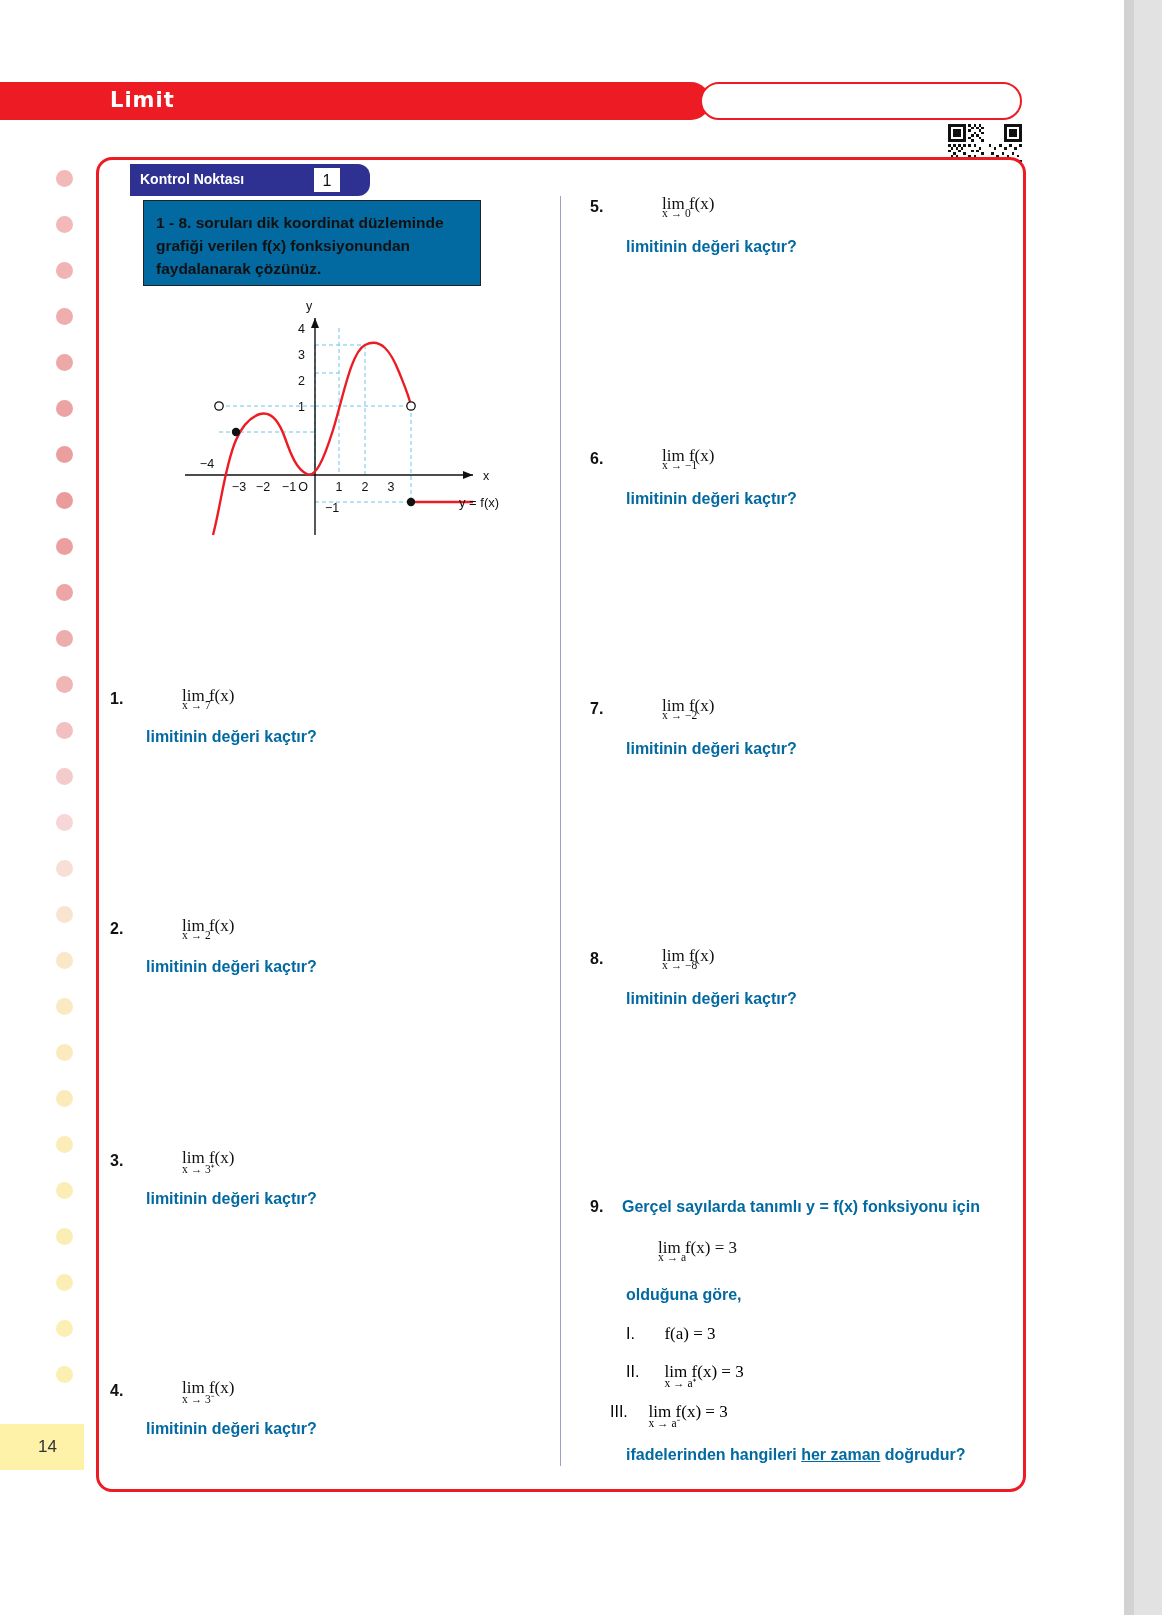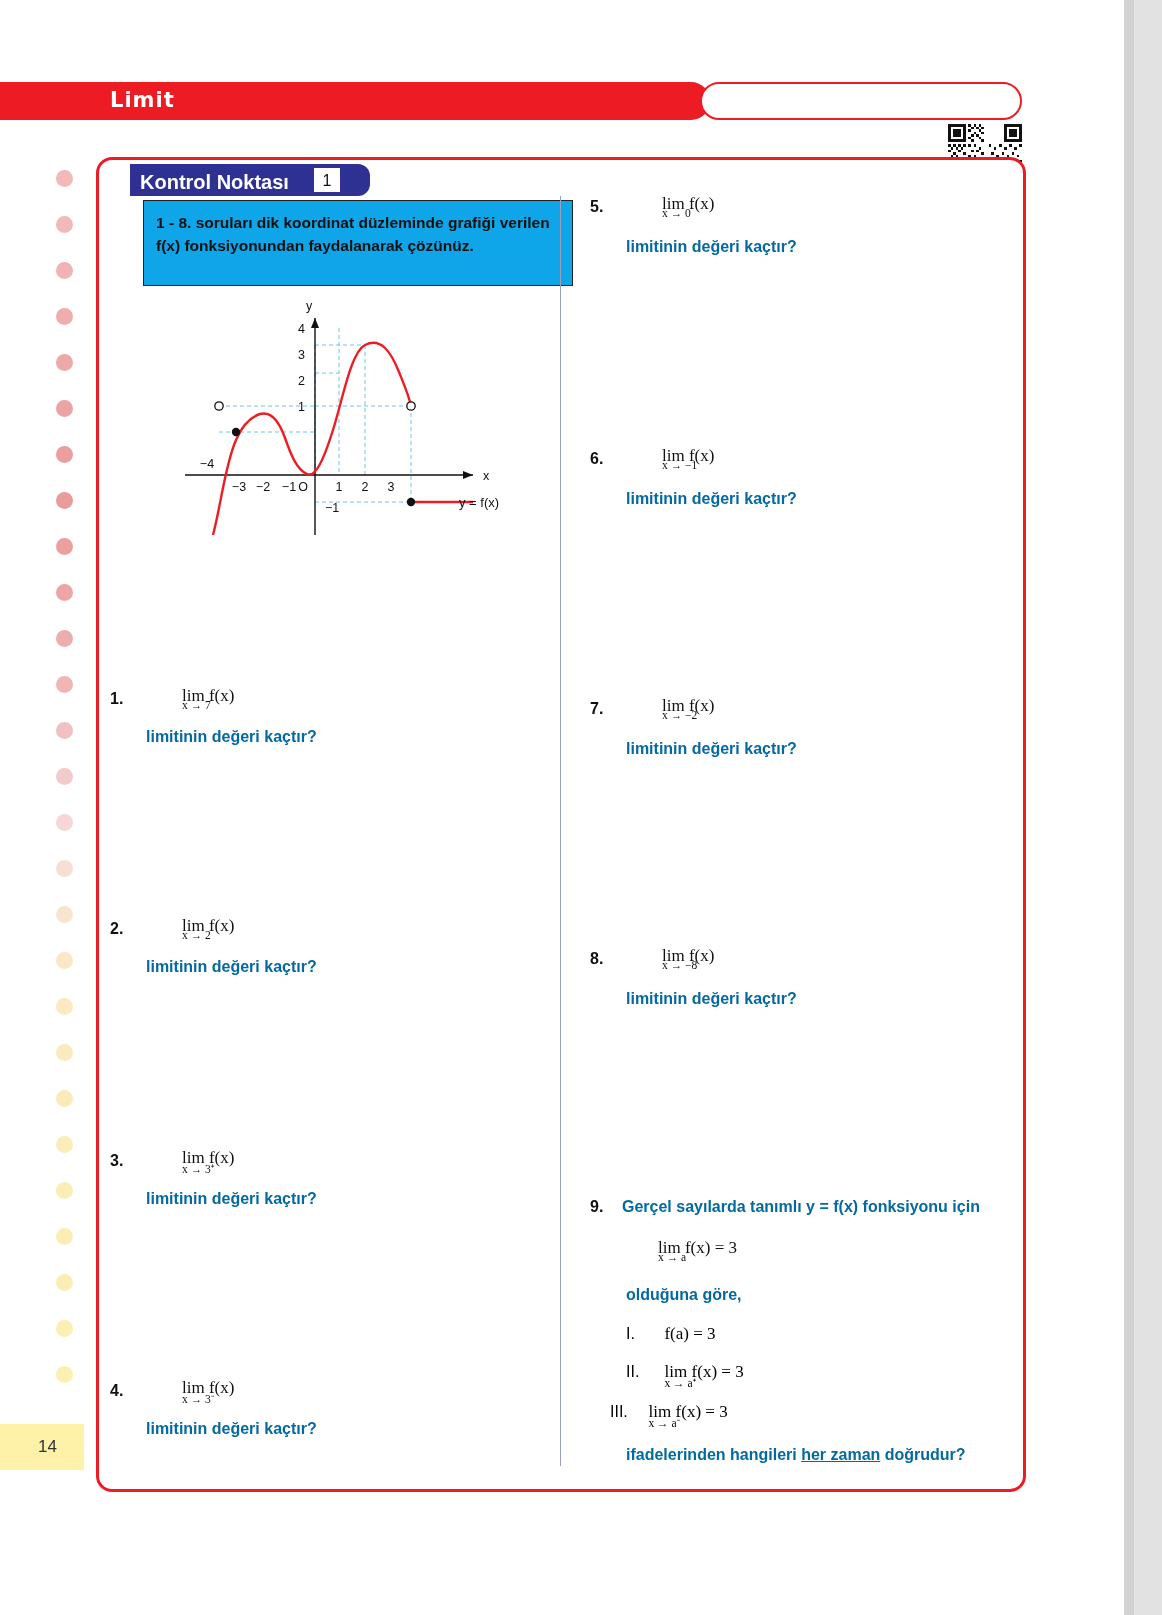--- a/index.html
+++ b/index.html
@@ -60,38 +60,38 @@
     border:3px solid #ed1c24;border-radius:16px;background:#fff;
     box-sizing:border-box;
   }
 
   
   .kn{
     position:absolute;left:130px;top:164px;width:240px;height:32px;
     background:#2e3192;border-radius:0 12px 12px 0;
   }
   .kn-label{
-    position:absolute;left:140px;top:171px;color:#fff;font-size:20px;font-weight:bold;
+    position:absolute;left:140px;top:171px;color:#fff;font-size:14px;font-weight:bold;
   }
   .kn-box{
     position:absolute;left:312px;top:166px;width:30px;height:28px;
     background:#ffffff;border:2px solid #2e3192;box-sizing:border-box;
   }
   .kn-box span{
     position:absolute;left:0;top:4px;width:26px;text-align:center;
     font-size:16px;color:#111;
   }
 
   
   .qr{position:absolute;left:948px;top:124px;width:74px;height:74px;}
 
   
   .instr{
-    position:absolute;left:143px;top:200px;width:430px;height:86px;
-    border:1.5px solid #222;box-sizing:border-box;background:#0ea5e9;
+    position:absolute;left:143px;top:200px;width:338px;height:86px;
+    border:1.5px solid #222;box-sizing:border-box;background:#0369a1;
   }
   .instr p{
     margin:0;padding:11px 12px 0 12px;font-size:15.5px;font-weight:bold;
     line-height:1.48;color:#111;
   }
 
   
   .divider{
     position:absolute;left:560px;top:196px;width:1px;height:1270px;background:#9aa0c0;
   }

